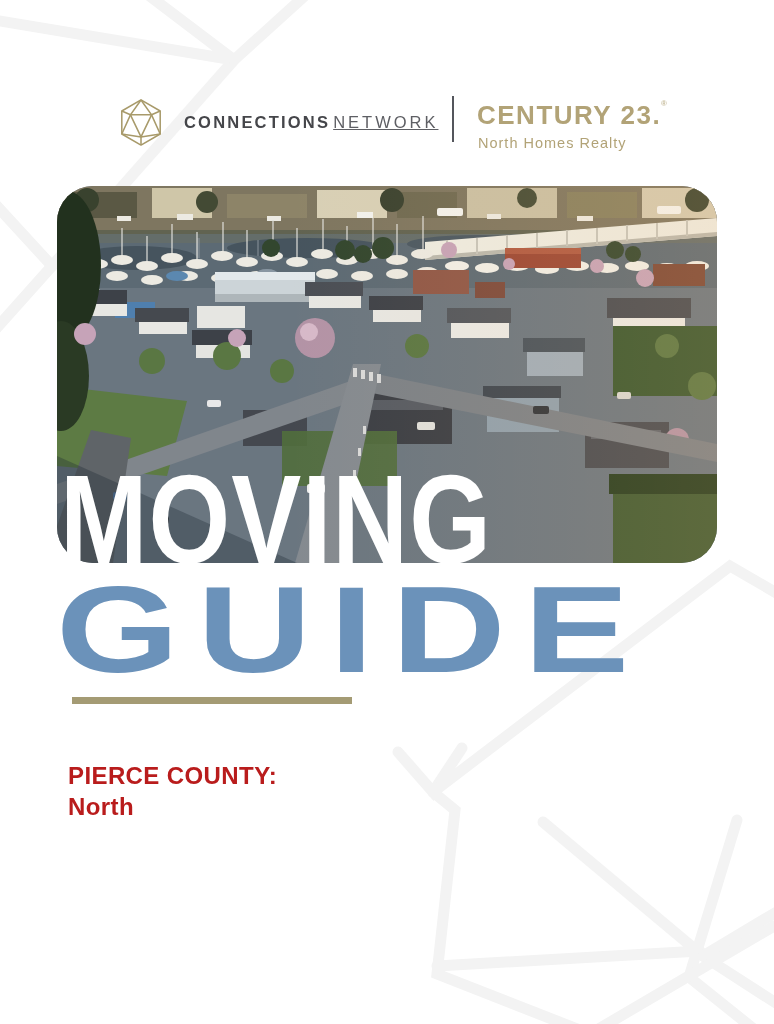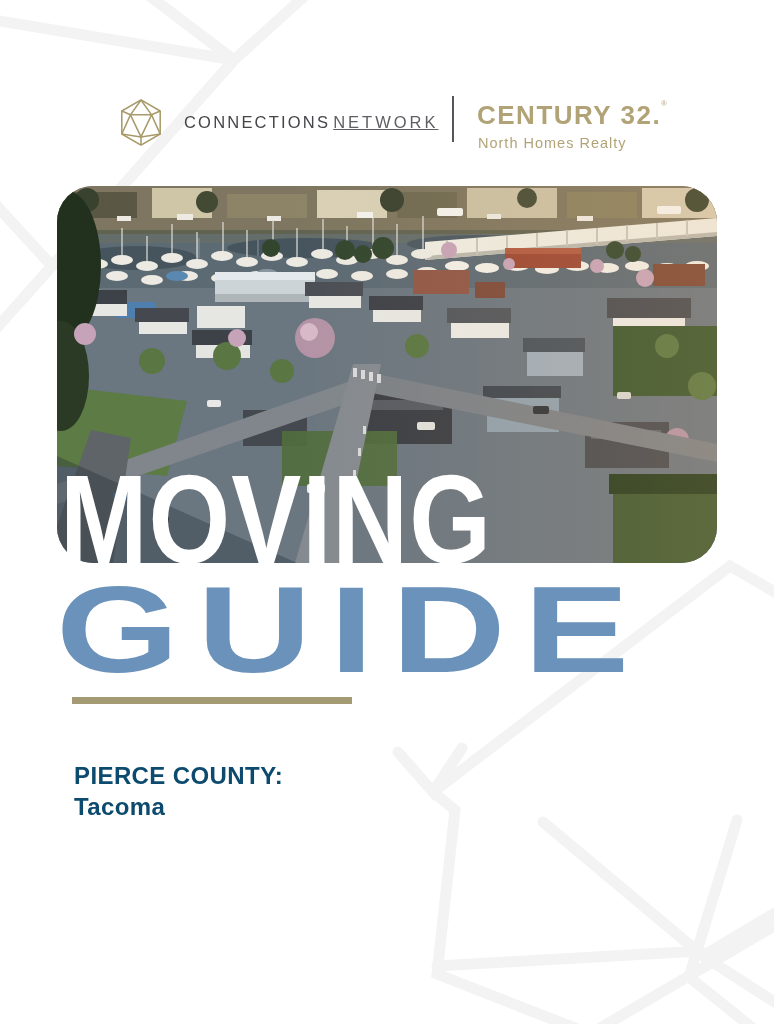--- a/index.html
+++ b/index.html
@@ -10,21 +10,21 @@
     -webkit-font-smoothing:antialiased;
   }
   .abs{position:absolute;}
 
   
   #bg-pattern{position:absolute;left:0;top:0;width:774px;height:1024px;z-index:0;}
 
   
   .logo-icon{left:117px;top:97px;width:48px;height:51px;}
   .cn-text{left:184px;top:113px;font-size:16.5px;letter-spacing:2.2px;color:#46474b;white-space:nowrap;}
-  .cn-text .bold{font-weight:normal;color:#45464a;}
+  .cn-text .bold{font-weight:bold;color:#45464a;}
   .cn-text .light{font-weight:normal;color:#5e5f64;letter-spacing:3px;margin-left:3px;text-decoration:underline;}
   .logo-divider{left:452px;top:96px;width:2px;height:46px;background:#54565c;}
   .c21-word{left:477px;top:99px;font-size:26px;font-weight:bold;letter-spacing:1.5px;color:#b2a377;white-space:nowrap;}
   .c21-word sup{font-size:8px;opacity:.75;vertical-align:18px;letter-spacing:0;}
   .c21-sub{left:478px;top:135px;font-size:14.5px;letter-spacing:1px;color:#b2a377;white-space:nowrap;}
 
   
   .photo{
     left:57px;top:186px;width:660px;height:377px;border-radius:36px;overflow:hidden;z-index:1;
     background:#6a7680;
@@ -37,21 +37,21 @@
     font-size:105px;line-height:105px;letter-spacing:1px;white-space:nowrap;
     transform:scaleY(1.2);transform-origin:0 100%;
   }
   .title-guide{
     left:56px;top:551px;z-index:2;color:#6b92ba;font-weight:bold;
     font-size:140px;line-height:140px;letter-spacing:16px;white-space:nowrap;
     transform:scale(1.13,0.88);transform-origin:0 100%;
   }
   .gold-rule{left:72px;top:697px;width:280px;height:7px;background:#a49b74;z-index:2;}
 
-  .location{left:74px;top:760px;z-index:2;color:#0c4a6e;font-weight:bold;
+  .location{left:68px;top:760px;z-index:2;color:#b91c1c;font-weight:bold;
     font-size:24px;line-height:31px;letter-spacing:.4px;}
 </style>
 </head>
 <body>
 
 <svg id="bg-pattern" viewBox="0 0 774 1024" fill="none" stroke="#f3f3f3" stroke-width="11" stroke-linecap="round">
   <path d="M-30 16 L234 60 L118 -28"></path>
   <path d="M234 60 L52 266"></path>
   <path d="M52 266 L-38 168"></path>
   <path d="M52 266 L-14 340"></path>
@@ -76,21 +76,21 @@
     <path d="M50 80 L10 74 M50 80 L90 74 M50 80 L50 97"></path>
   </svg>
 
   <div class="abs cn-text">
     <span class="bold">CONNECTIONS</span><span class="light">NETWORK</span>
   </div>
 
   <div class="abs logo-divider"></div>
 
   <div class="abs c21-word">
-    <span>CENTURY 32.</span><sup>®</sup>
+    <span>CENTURY 23.</span><sup>®</sup>
   </div>
   <div class="abs c21-sub">North Homes Realty</div>
 </div>
 
 <div class="abs photo">
   <svg viewBox="0 0 660 377" preserveAspectRatio="none">
     <defs>
       <linearGradient id="warm" x1="0" y1="0" x2="1" y2="0">
         <stop offset="0.35" stop-color="#ffbe78" stop-opacity="0"></stop>
         <stop offset="1" stop-color="#ffbe78" stop-opacity="0.16"></stop>
@@ -305,14 +305,14 @@
   </svg>
 </div>
 
 <div class="abs title-moving">MOVING</div>
 <div class="abs title-guide">GUIDE</div>
 
 <div class="abs gold-rule"></div>
 
 <div class="abs location">
   <div>PIERCE COUNTY:</div>
-  <div>Tacoma</div>
+  <div>North</div>
 </div>
 
 </body></html>

